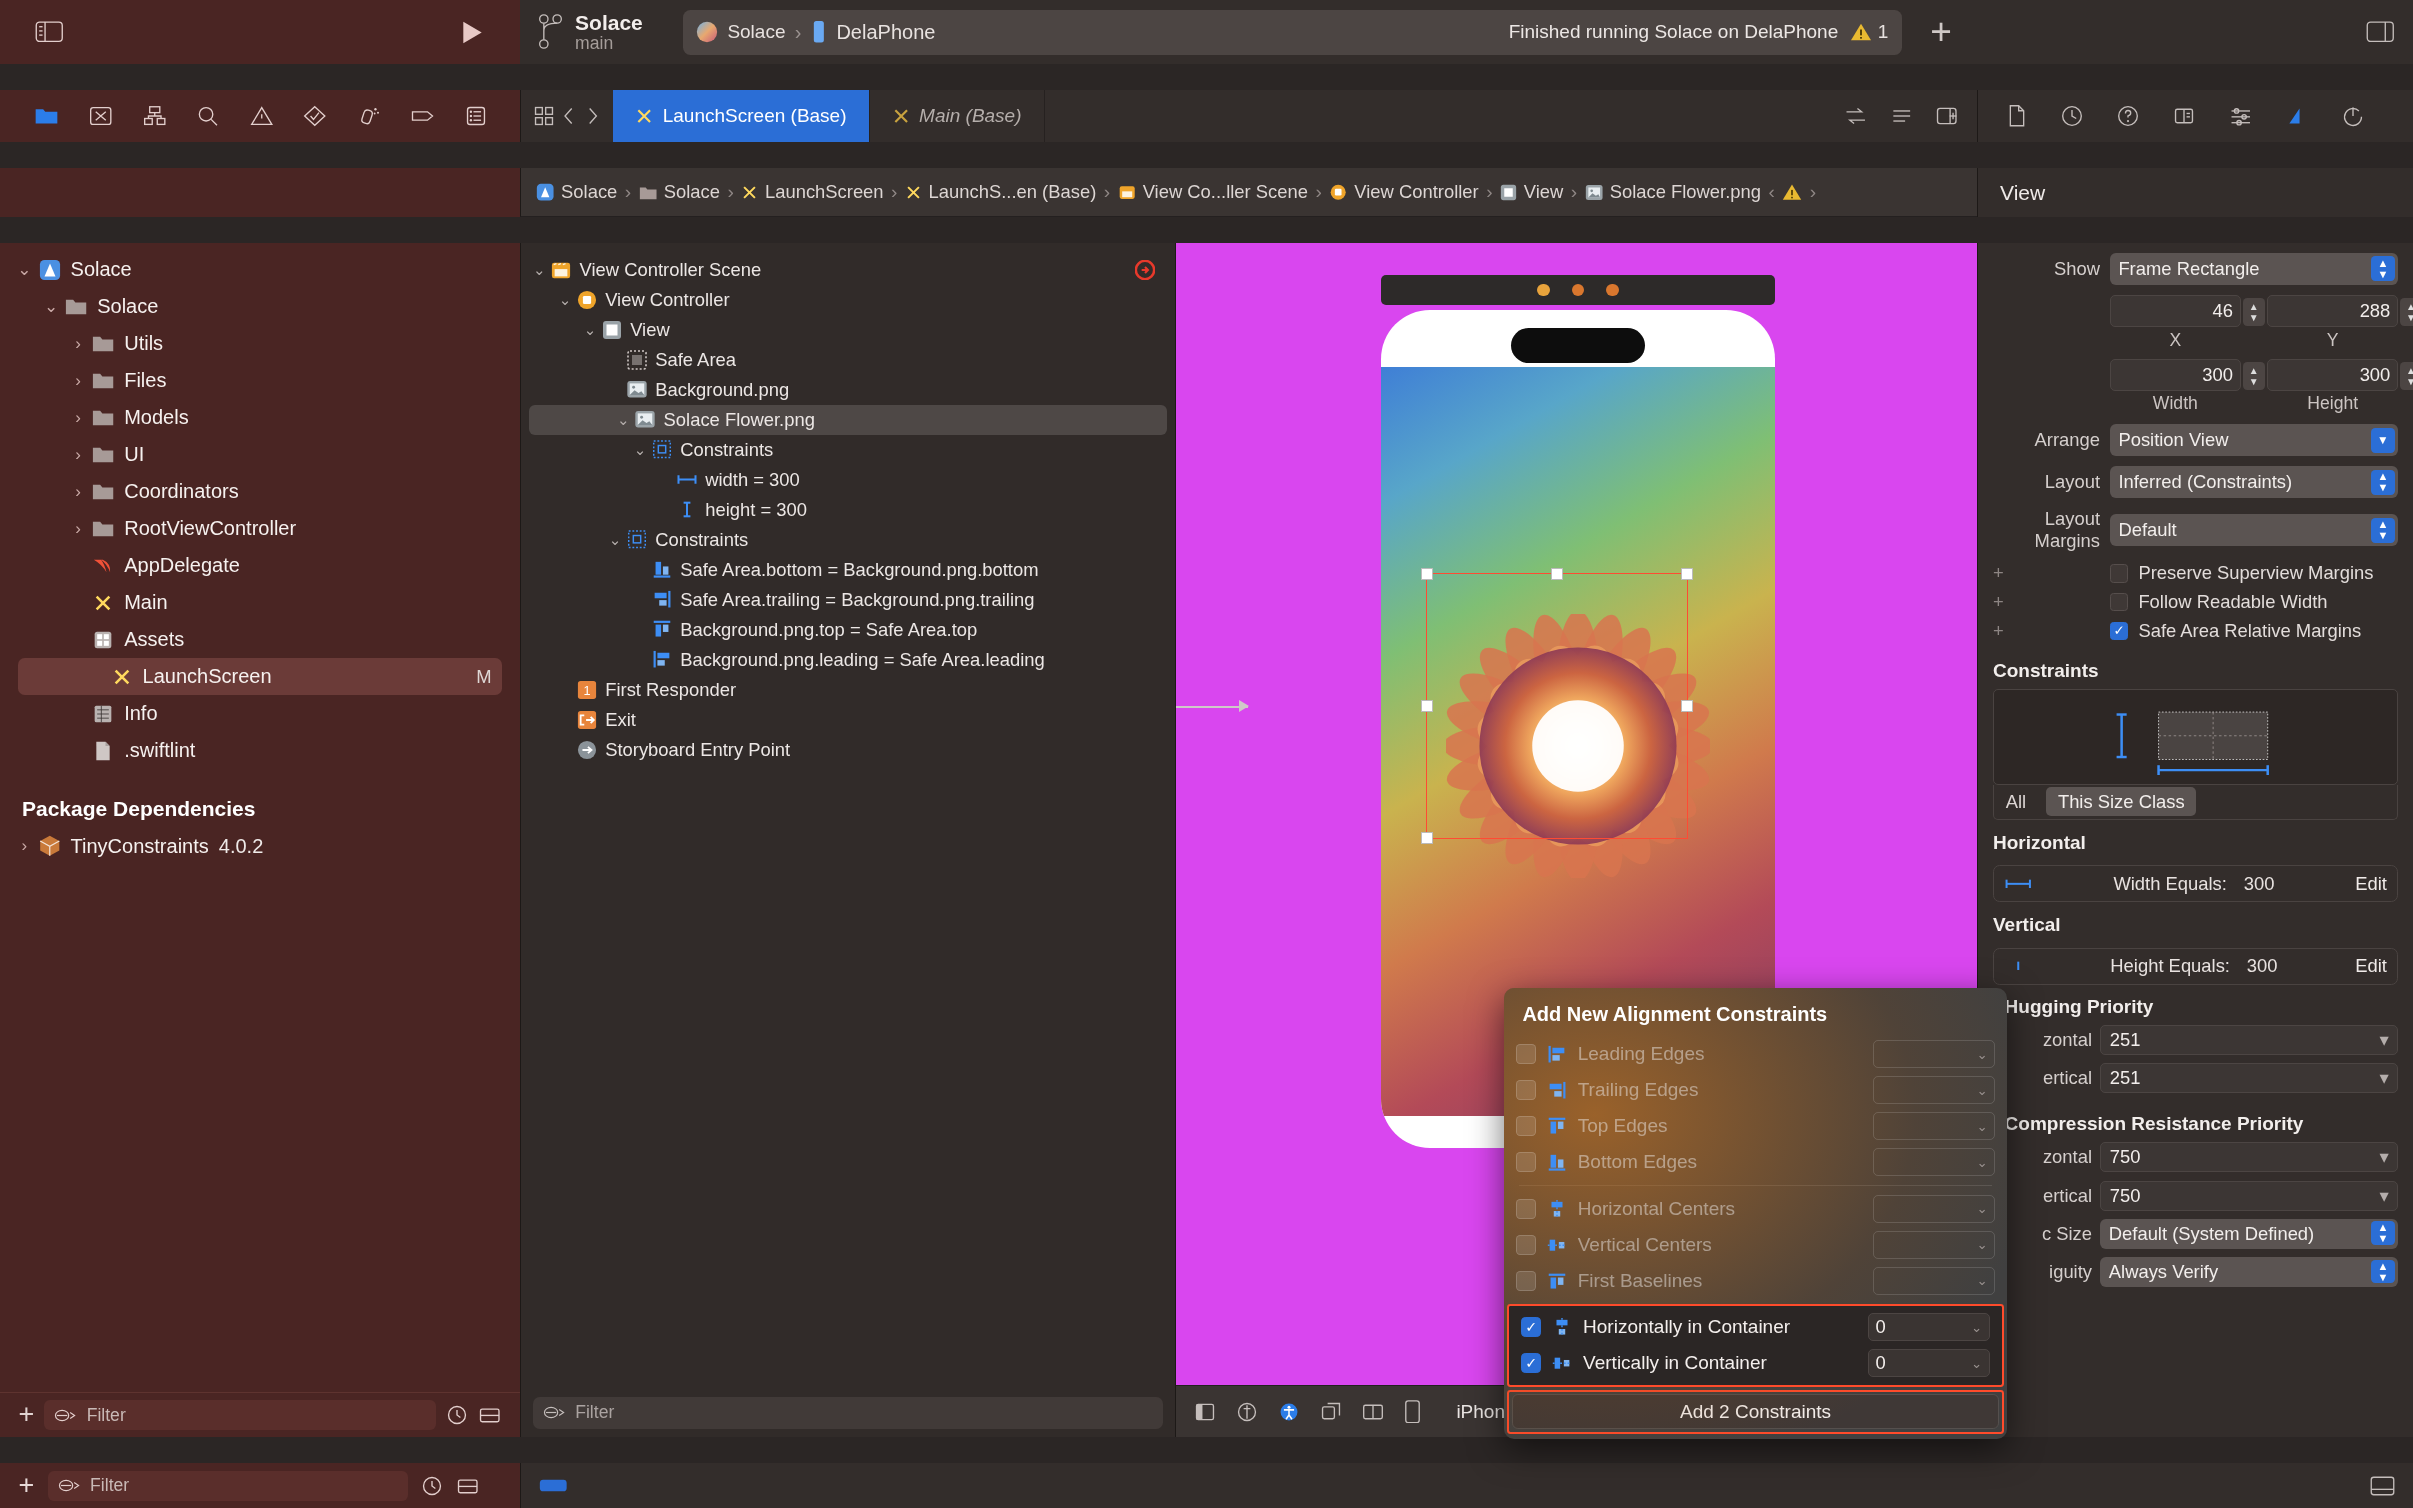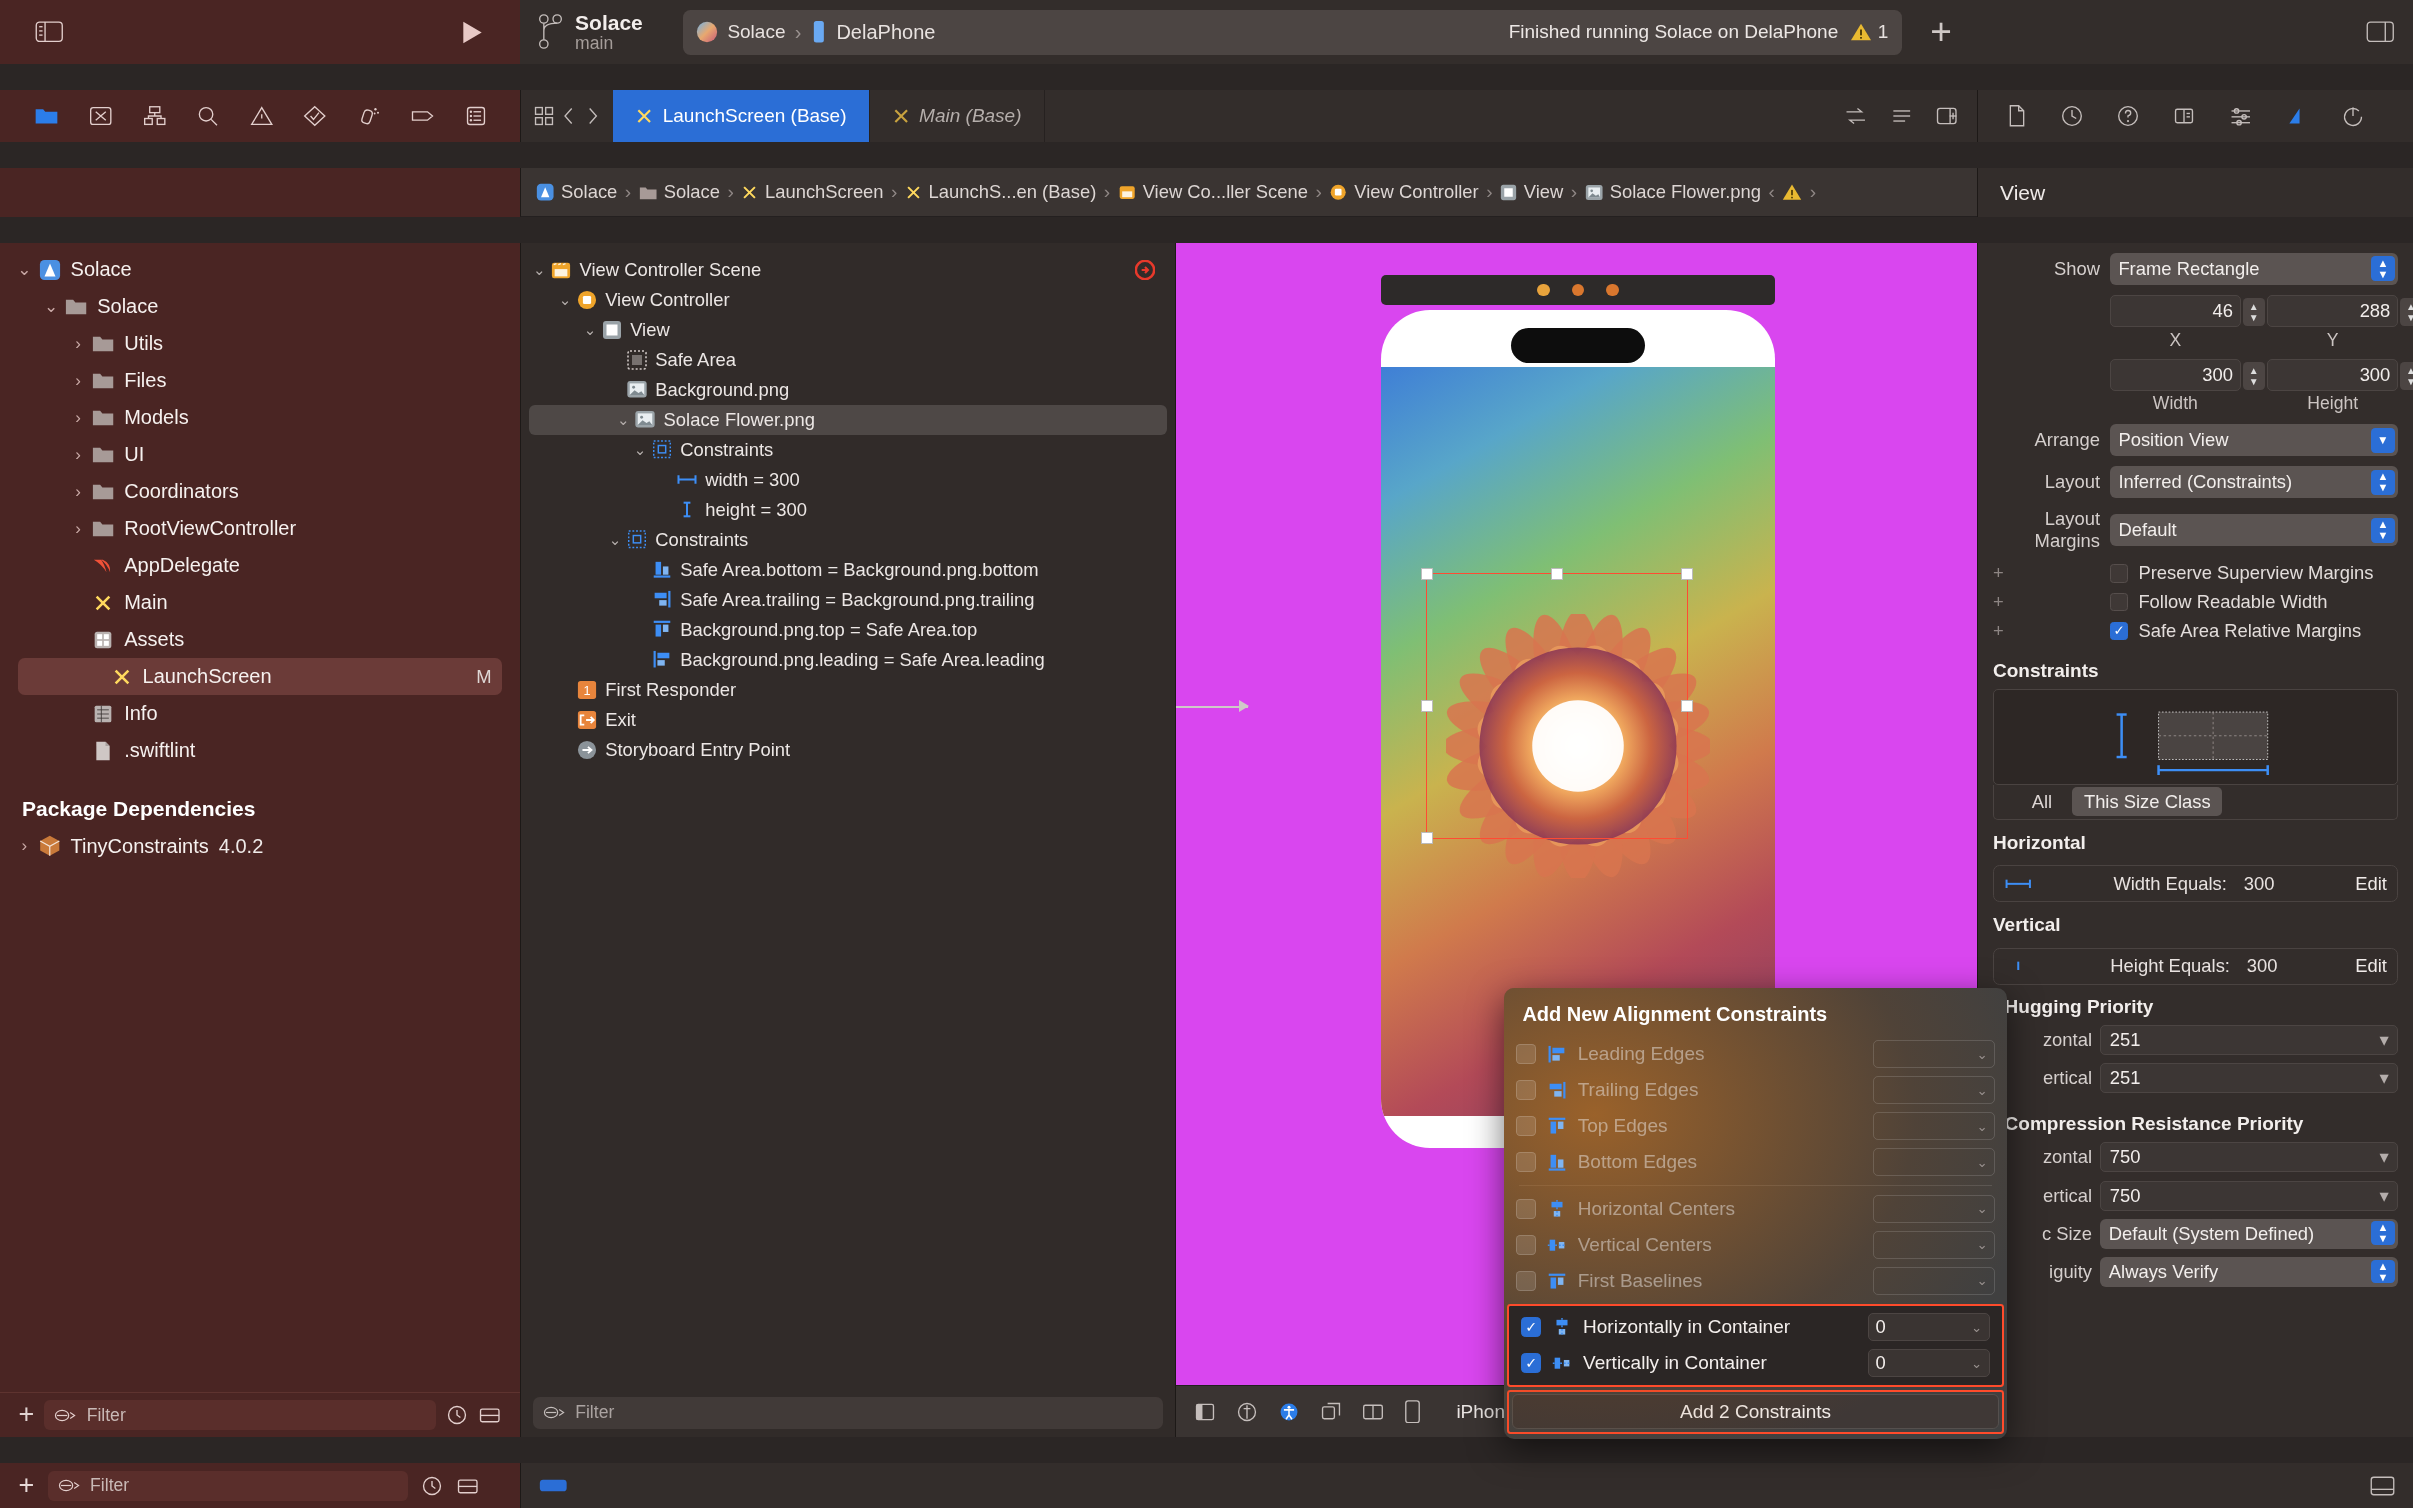--- a/index.html
+++ b/index.html
@@ -171,21 +171,21 @@
   .chkrow { display:flex; align-items:center; gap:10px; padding-left:132px; margin-bottom:6.7px; }
   .chk { width:18.4px; height:18.4px; border-radius:3.4px; background:#3f3836; border:0.8px solid #564e4c; }
   .chk.on { background:#2b6ed6; border-color:#2b6ed6; display:flex; align-items:center;
             justify-content:center; color:#fff; font-size:13.4px; }
   .chklab { font-size:18.4px; color:#e3dddb; }
   .plusmark { position:absolute; left:15px; font-size:18.4px; color:#8d8583; }
   .sechdr { font-size:19px; font-weight:700; padding:11.7px 15px 6.7px; color:#f2eeec; }
   .constbox { margin:0 15px; border:0.8px solid #4a4341; border-radius:5px; background:#2d2725;
               height:96px; position:relative; }
   .sizeclass { margin:0 15px; border:0.8px solid #4a4341; border-top:none; border-radius:0 0 5px 5px;
-               display:flex; align-items:center; gap:8.4px; height:35px; padding:0 26px; font-size:18.4px; }
+               display:flex; align-items:center; gap:8.4px; height:35px; padding:0 0; font-size:18.4px; }
   .scpill { background:#5b5452; border-radius:5px; padding:3.4px 11.7px; color:#f2eeec; }
   .cstr-item { margin:5px 15px 0; border:0.8px solid #4a4341; border-radius:6.7px; height:37px;
                display:flex; align-items:center; padding:0 10px; font-size:18.4px; gap:8.4px; }
   .cstr-item .lbl { margin-left:auto; }
   .cstr-item .val { margin-right:auto; padding-left:8.4px; }
   .edit { color:#f0ebe9;text-align:center; }
   .showing { text-align:center; font-size:17.6px; color:#9a9290; padding:6.7px 0; }
   .prio-row { display:flex; align-items:center; padding:0 15px; margin-bottom:8.4px; gap:8.4px; }
   .prio-lab { width:99px; text-align:right; font-size:18.4px; color:#d5cfcd; flex:0 0 99px; }
   .prio-field { flex:1; height:30px; background:#3c3634; border:0.8px solid #4c4543; border-radius:5px;

